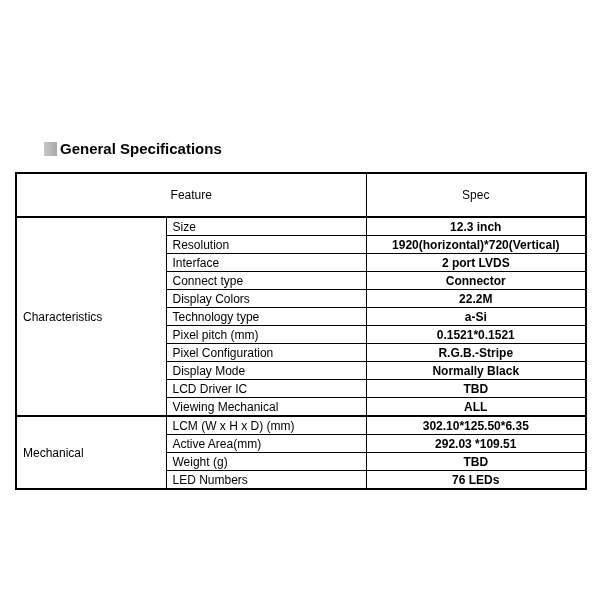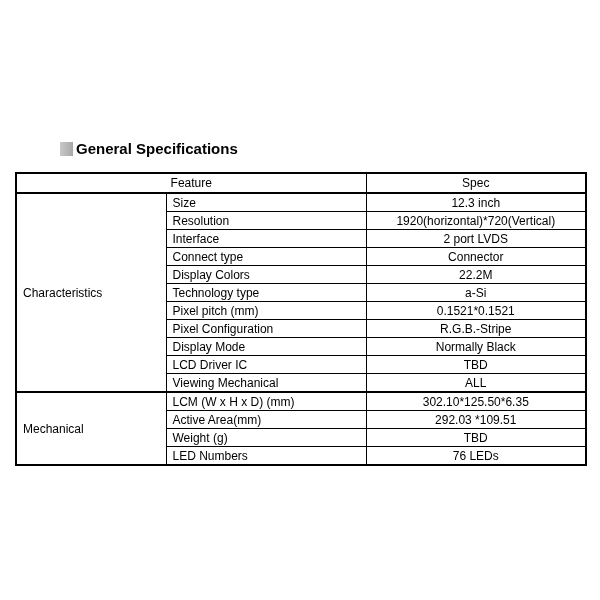--- a/index.html
+++ b/index.html
@@ -16,21 +16,20 @@
     background: #ffffff;
     overflow: hidden;
   }
   .title-row {
     position: absolute;
     top: 140px;
     left: 44px;
     display: flex;
     align-items: center;
     gap: 3px;
-    margin-left: 16px;
   }
   .title-bullet {
     width: 13px;
     height: 14px;
     background: linear-gradient(90deg, #c8c8c8 0%, #a8a8a8 100%);
     display: inline-block;
   }
   .title-text {
     font-size: 15px;
     font-weight: bold;
@@ -49,39 +48,40 @@
     border: 1px solid #000000;
   }
   table.spec-table {
     border: 2px solid #000000;
   }
   table.spec-table th {
     font-weight: normal;
     text-align: center;
     height: 18px;
     border-bottom: 2px solid #000000;
-    padding: 0 4px;
+    padding: 12px 4px;
   }
   table.spec-table td {
     height: 17px;
     padding: 0 6px;
     white-space: nowrap;
     overflow: hidden;
     margin-top: 16px;
   }
   td.group-cell {
     text-align: left;
     vertical-align: middle;
     padding: 0 2px;
   }
   td.feature-cell {
     text-align: left;
   }
   td.spec-cell {
     text-align: center;
+    font-weight: bold;
   }
   tr.group-start td {
     border-top: 2px solid #000000;
   }
 </style>
 </head>
 <body>
 
 <div class="page">
 

